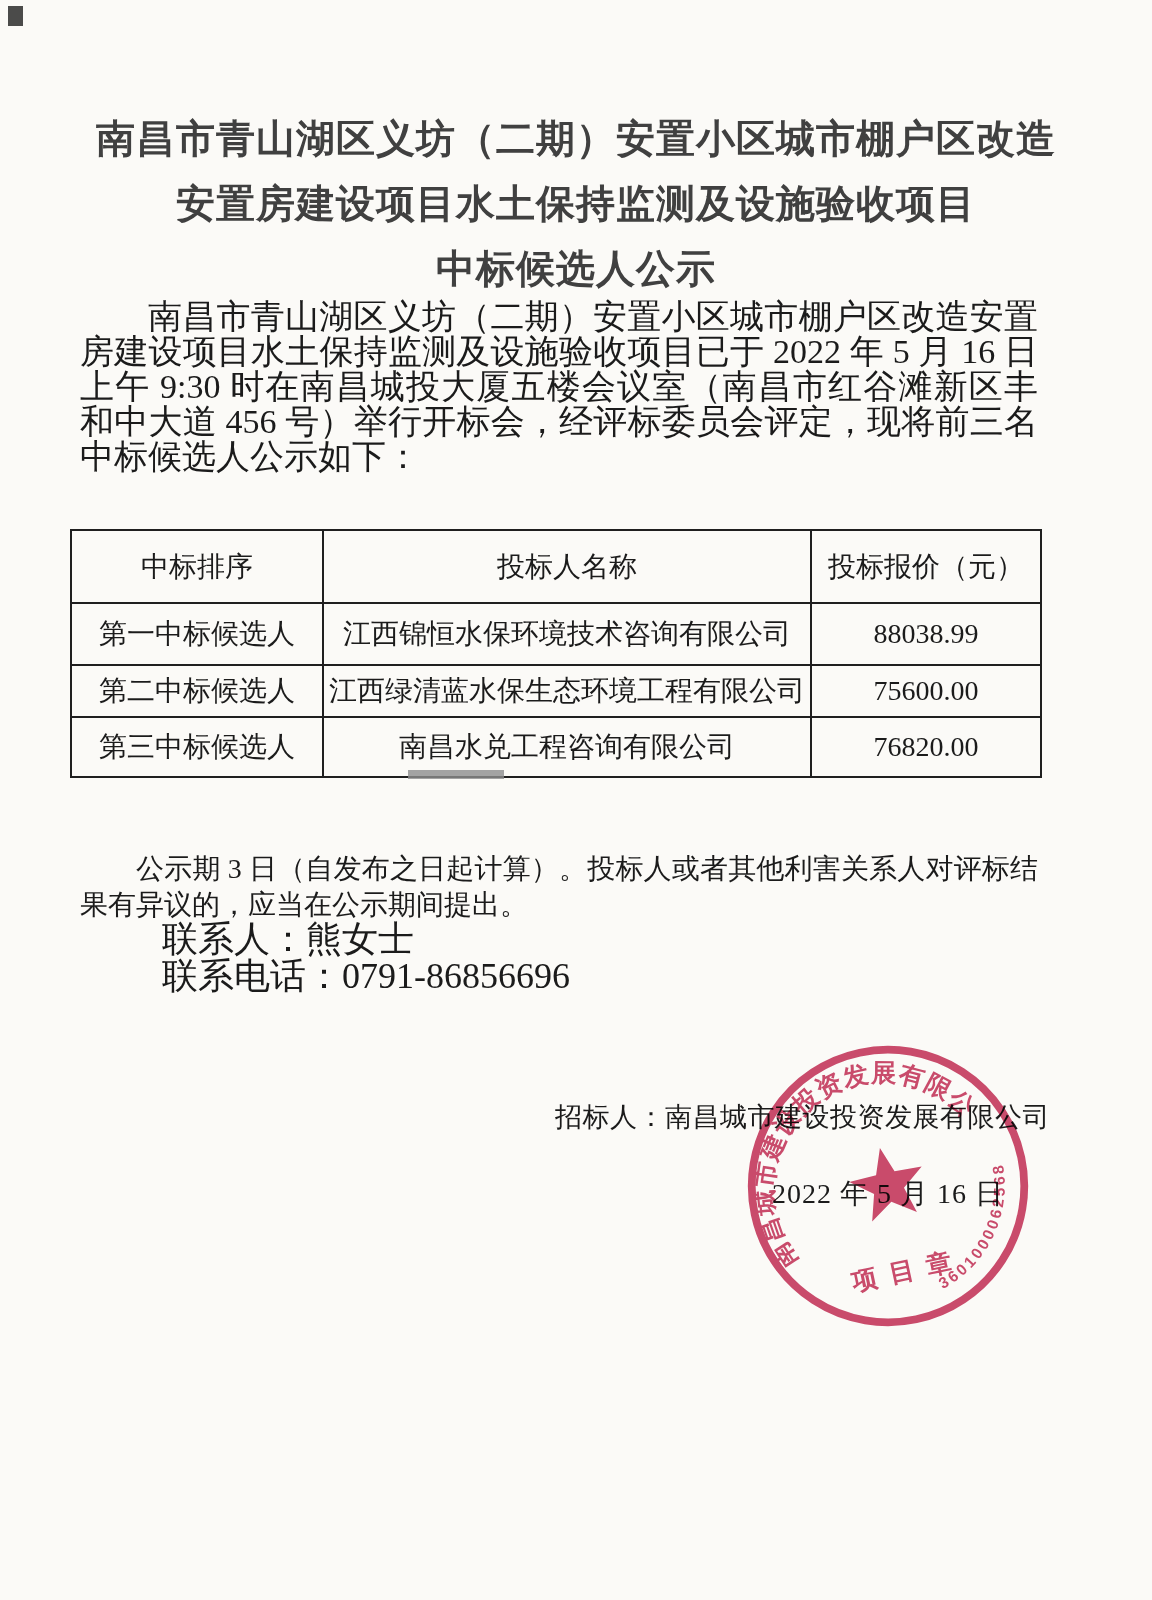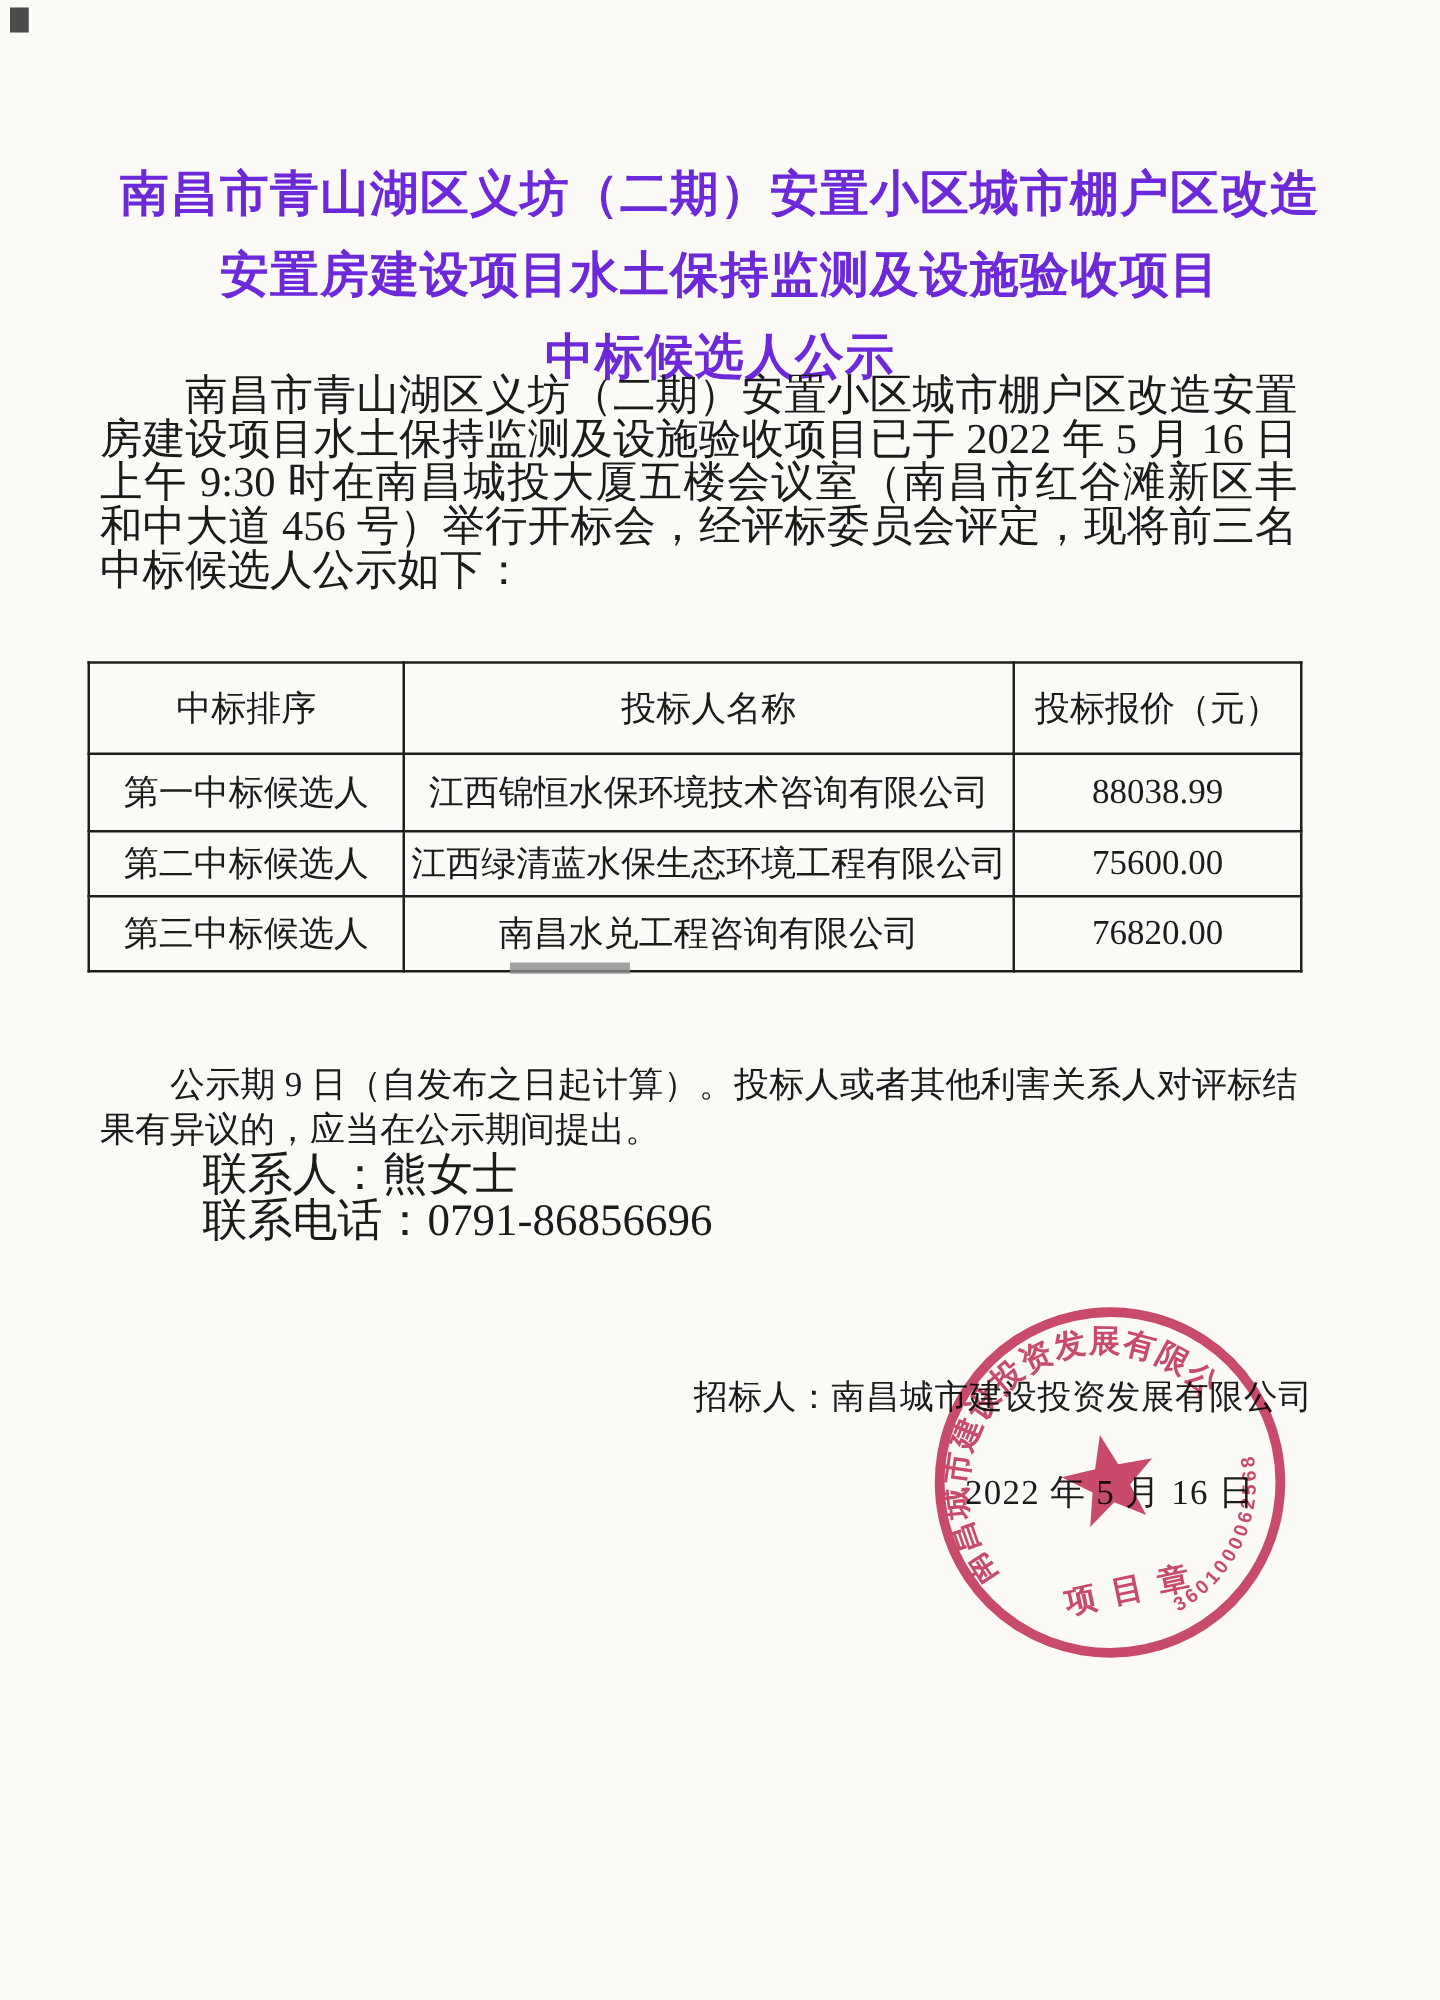--- a/index.html
+++ b/index.html
@@ -1,20 +1,20 @@
 <!DOCTYPE html>
 <html><head>
 <meta charset="utf-8">
 <style>
   html,body{margin:0;padding:0;background:#e8e8e6;}
   .page{position:relative;width:1152px;height:1600px;background:#fbfaf7;margin:0 auto;
         font-family:"Liberation Serif", serif;color:#1b1b1b;overflow:hidden;}
-  .title{position:absolute;top:123px;left:40px;width:1072px;text-align:center;
+  .title{position:absolute;top:106px;left:40px;width:1072px;text-align:center;
          font-family:"Liberation Sans", sans-serif;font-weight:700;font-size:39px;
-         line-height:65px;letter-spacing:1px;color:#6d28d9;}
+         line-height:65px;letter-spacing:1px;color:#404040;}
   .intro{position:absolute;top:299px;left:80px;width:958px;font-size:34px;line-height:35px;
          text-align:justify;text-indent:2em;}
   .btable{position:absolute;top:529px;left:70px;border-collapse:collapse;table-layout:fixed;}
   .btable td{border:2px solid #1f1f1f;text-align:center;vertical-align:middle;
              font-size:28px;padding:0 4px;overflow:hidden;white-space:nowrap;}
   .notice{position:absolute;top:851px;left:80px;width:958px;font-size:28px;line-height:36px;
           text-align:justify;text-indent:2em;}
   .contact{position:absolute;top:921px;left:162px;font-size:36px;line-height:37px;}
   .tenderer{position:absolute;top:1099px;left:555px;font-size:27px;letter-spacing:.5px;}
   .dateline{position:absolute;top:1175px;left:772px;font-size:28px;letter-spacing:1px;}
@@ -69,21 +69,21 @@
       <td>第三中标候选人</td>
       <td>南昌水兑工程咨询有限公司</td>
       <td>76820.00</td>
     </tr>
   </tbody>
     </table>
 
   <div class="smudge"></div>
   <div class="speck"></div>
 
-  <div class="notice">公示期 9 日（自发布之日起计算）。投标人或者其他利害关系人对评标结果有异议的，应当在公示期间提出。</div>
+  <div class="notice">公示期 3 日（自发布之日起计算）。投标人或者其他利害关系人对评标结果有异议的，应当在公示期间提出。</div>
 
   <div class="contact">
     <div>联系人：熊女士</div>
     <div>联系电话：0791-86856696</div>
   </div>
 
   <div class="tenderer">招标人：南昌城市建设投资发展有限公司</div>
 
   <div class="dateline">2022 年 5 月 16 日</div>
 

